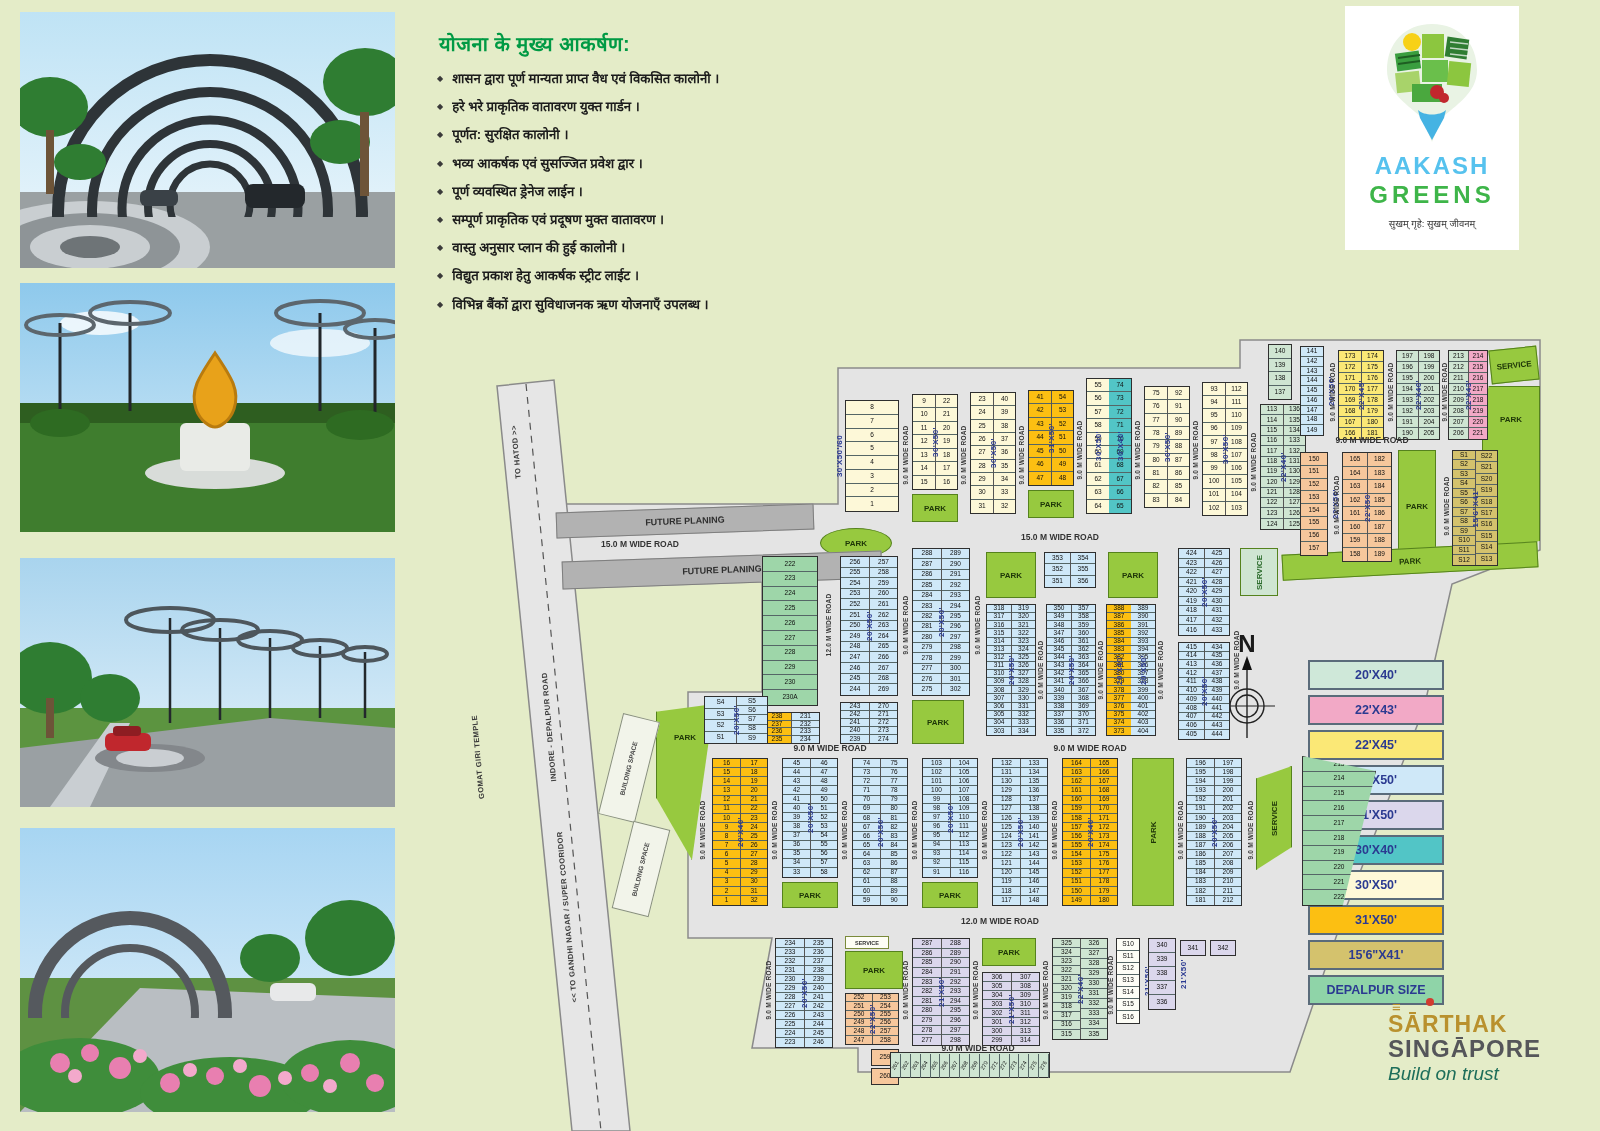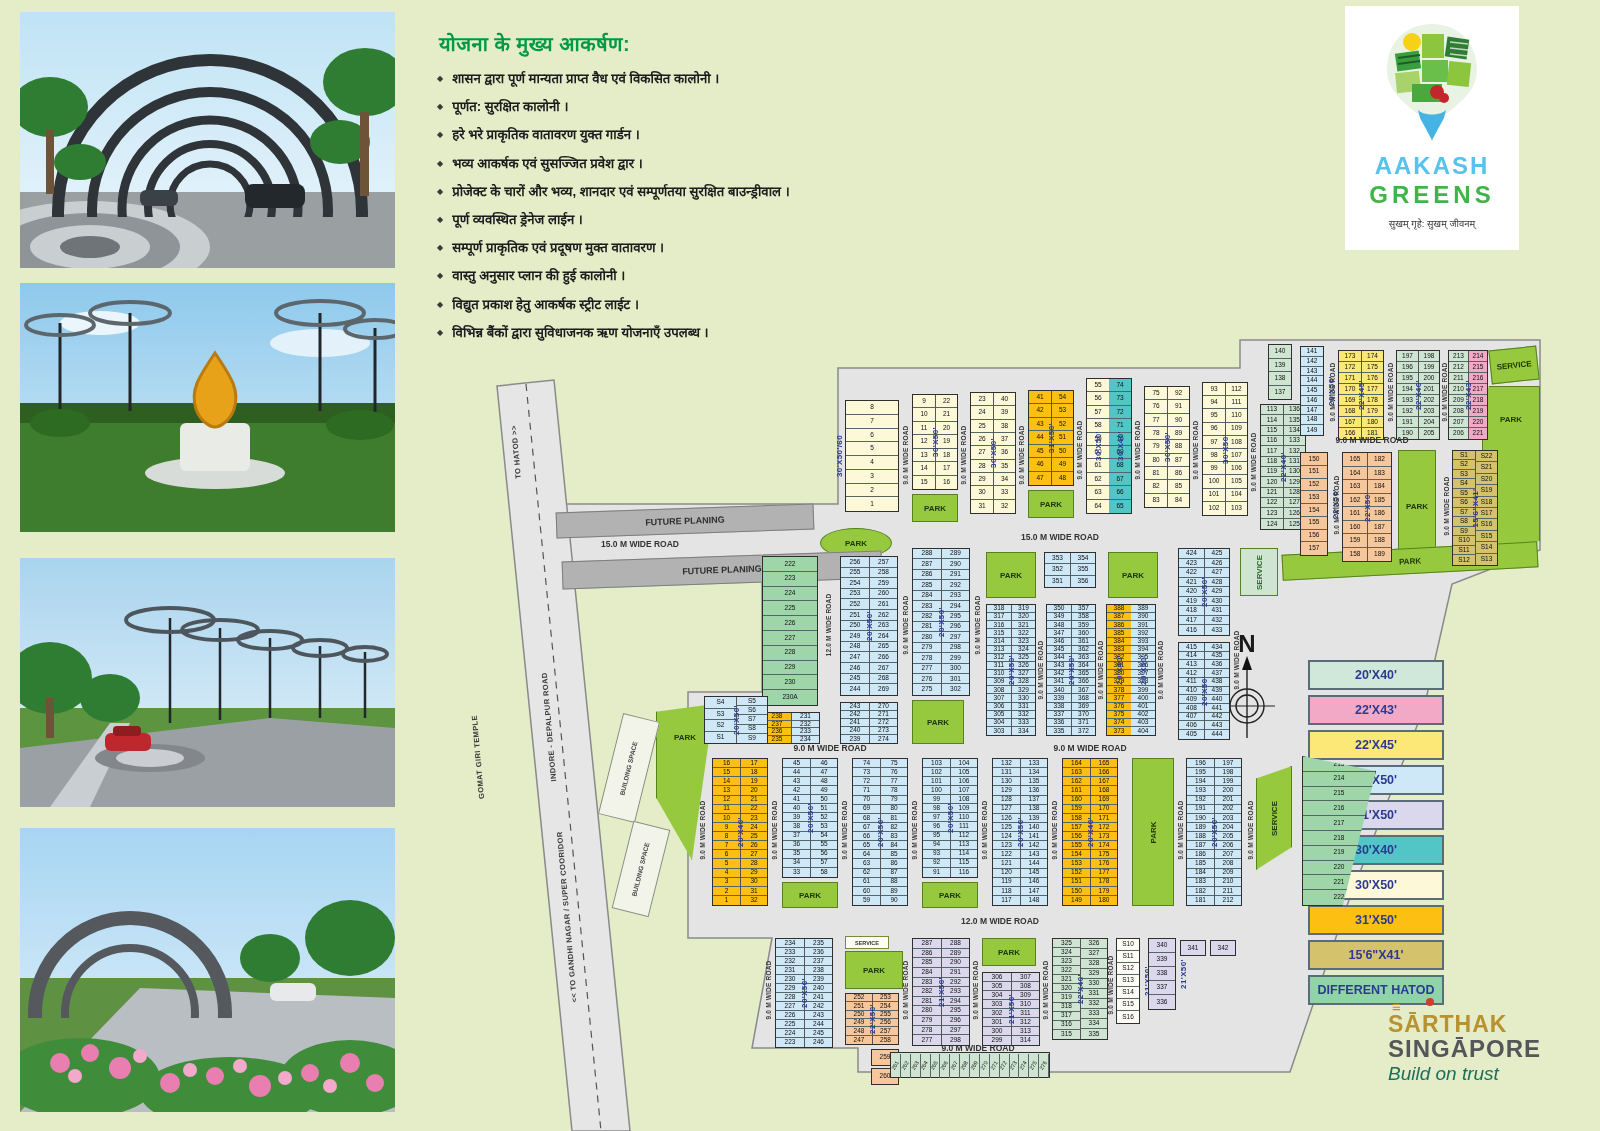--- a/index.html
+++ b/index.html
@@ -215,24 +215,23 @@
           <circle cx="265" cy="250" r="7"></circle>
           <circle cx="310" cy="258" r="7"></circle>
     </g>
   </svg>
 </div>
 
 <div class="features">
   <h1>योजना के मुख्य आकर्षण:</h1>
   <ul id="featList">
         <li>शासन द्वारा पूर्ण मान्यता प्राप्त वैध एवं विकसित कालोनी ।</li>
+        <li>हरे भरे प्राकृतिक वातावरण युक्त गार्डन ।</li>
         <li>पूर्णत: सुरक्षित कालोनी ।</li>
-        <li>हरे भरे प्राकृतिक वातावरण युक्त गार्डन ।</li>
         <li>भव्य आकर्षक एवं सुसज्जित प्रवेश द्वार ।</li>
-        <li>प्रोजेक्ट के चारों और भव्य, शानदार एवं सम्पूर्णतया सुरक्षित बाउन्ड्रीवाल ।</li>
         <li>पूर्ण व्यवस्थित ड्रेनेज लाईन  ।</li>
         <li>सम्पूर्ण प्राकृतिक एवं प्रदूषण मुक्त वातावरण ।</li>
         <li>वास्तु अनुसार प्लान की हुई कालोनी ।</li>
         <li>विद्युत प्रकाश हेतु आकर्षक स्ट्रीट लाईट ।</li>
         <li>विभिन्न बैंकों द्वारा सुविधाजनक ऋण योजनाएँ उपलब्ध ।</li>
       </ul>
 </div>
 
 <div class="logocard">
   <div style="margin-top:16px;">
@@ -1540,21 +1539,21 @@
 <div class="legend" id="legendBox">
       <div class="leg" style="background: rgb(207, 232, 217);">20'X40'</div>
       <div class="leg" style="background: rgb(242, 169, 198);">22'X43'</div>
       <div class="leg" style="background: rgb(251, 232, 118);">22'X45'</div>
       <div class="leg" style="background: rgb(207, 232, 248);">20'X50'</div>
       <div class="leg" style="background: rgb(219, 215, 236);">21'X50'</div>
       <div class="leg" style="background: rgb(82, 197, 198);">30'X40'</div>
       <div class="leg" style="background: rgb(253, 248, 216);">30'X50'</div>
       <div class="leg" style="background: rgb(252, 191, 18);">31'X50'</div>
       <div class="leg" style="background: rgb(212, 194, 109);">15'6"X41'</div>
-      <div class="leg" style="background: rgb(143, 212, 168);">DIFFERENT HATOD</div>
+      <div class="leg" style="background: rgb(143, 212, 168);">DEPALPUR SIZE</div>
     </div>
 
 <div class="sarthak">
   <div class="ic">≡<i></i></div>
   <div class="s1">SĀRTHAK</div>
   <div class="s2">SINGĀPORE</div>
   <div class="s3">Build on trust</div>
 </div>
 
 </div>

